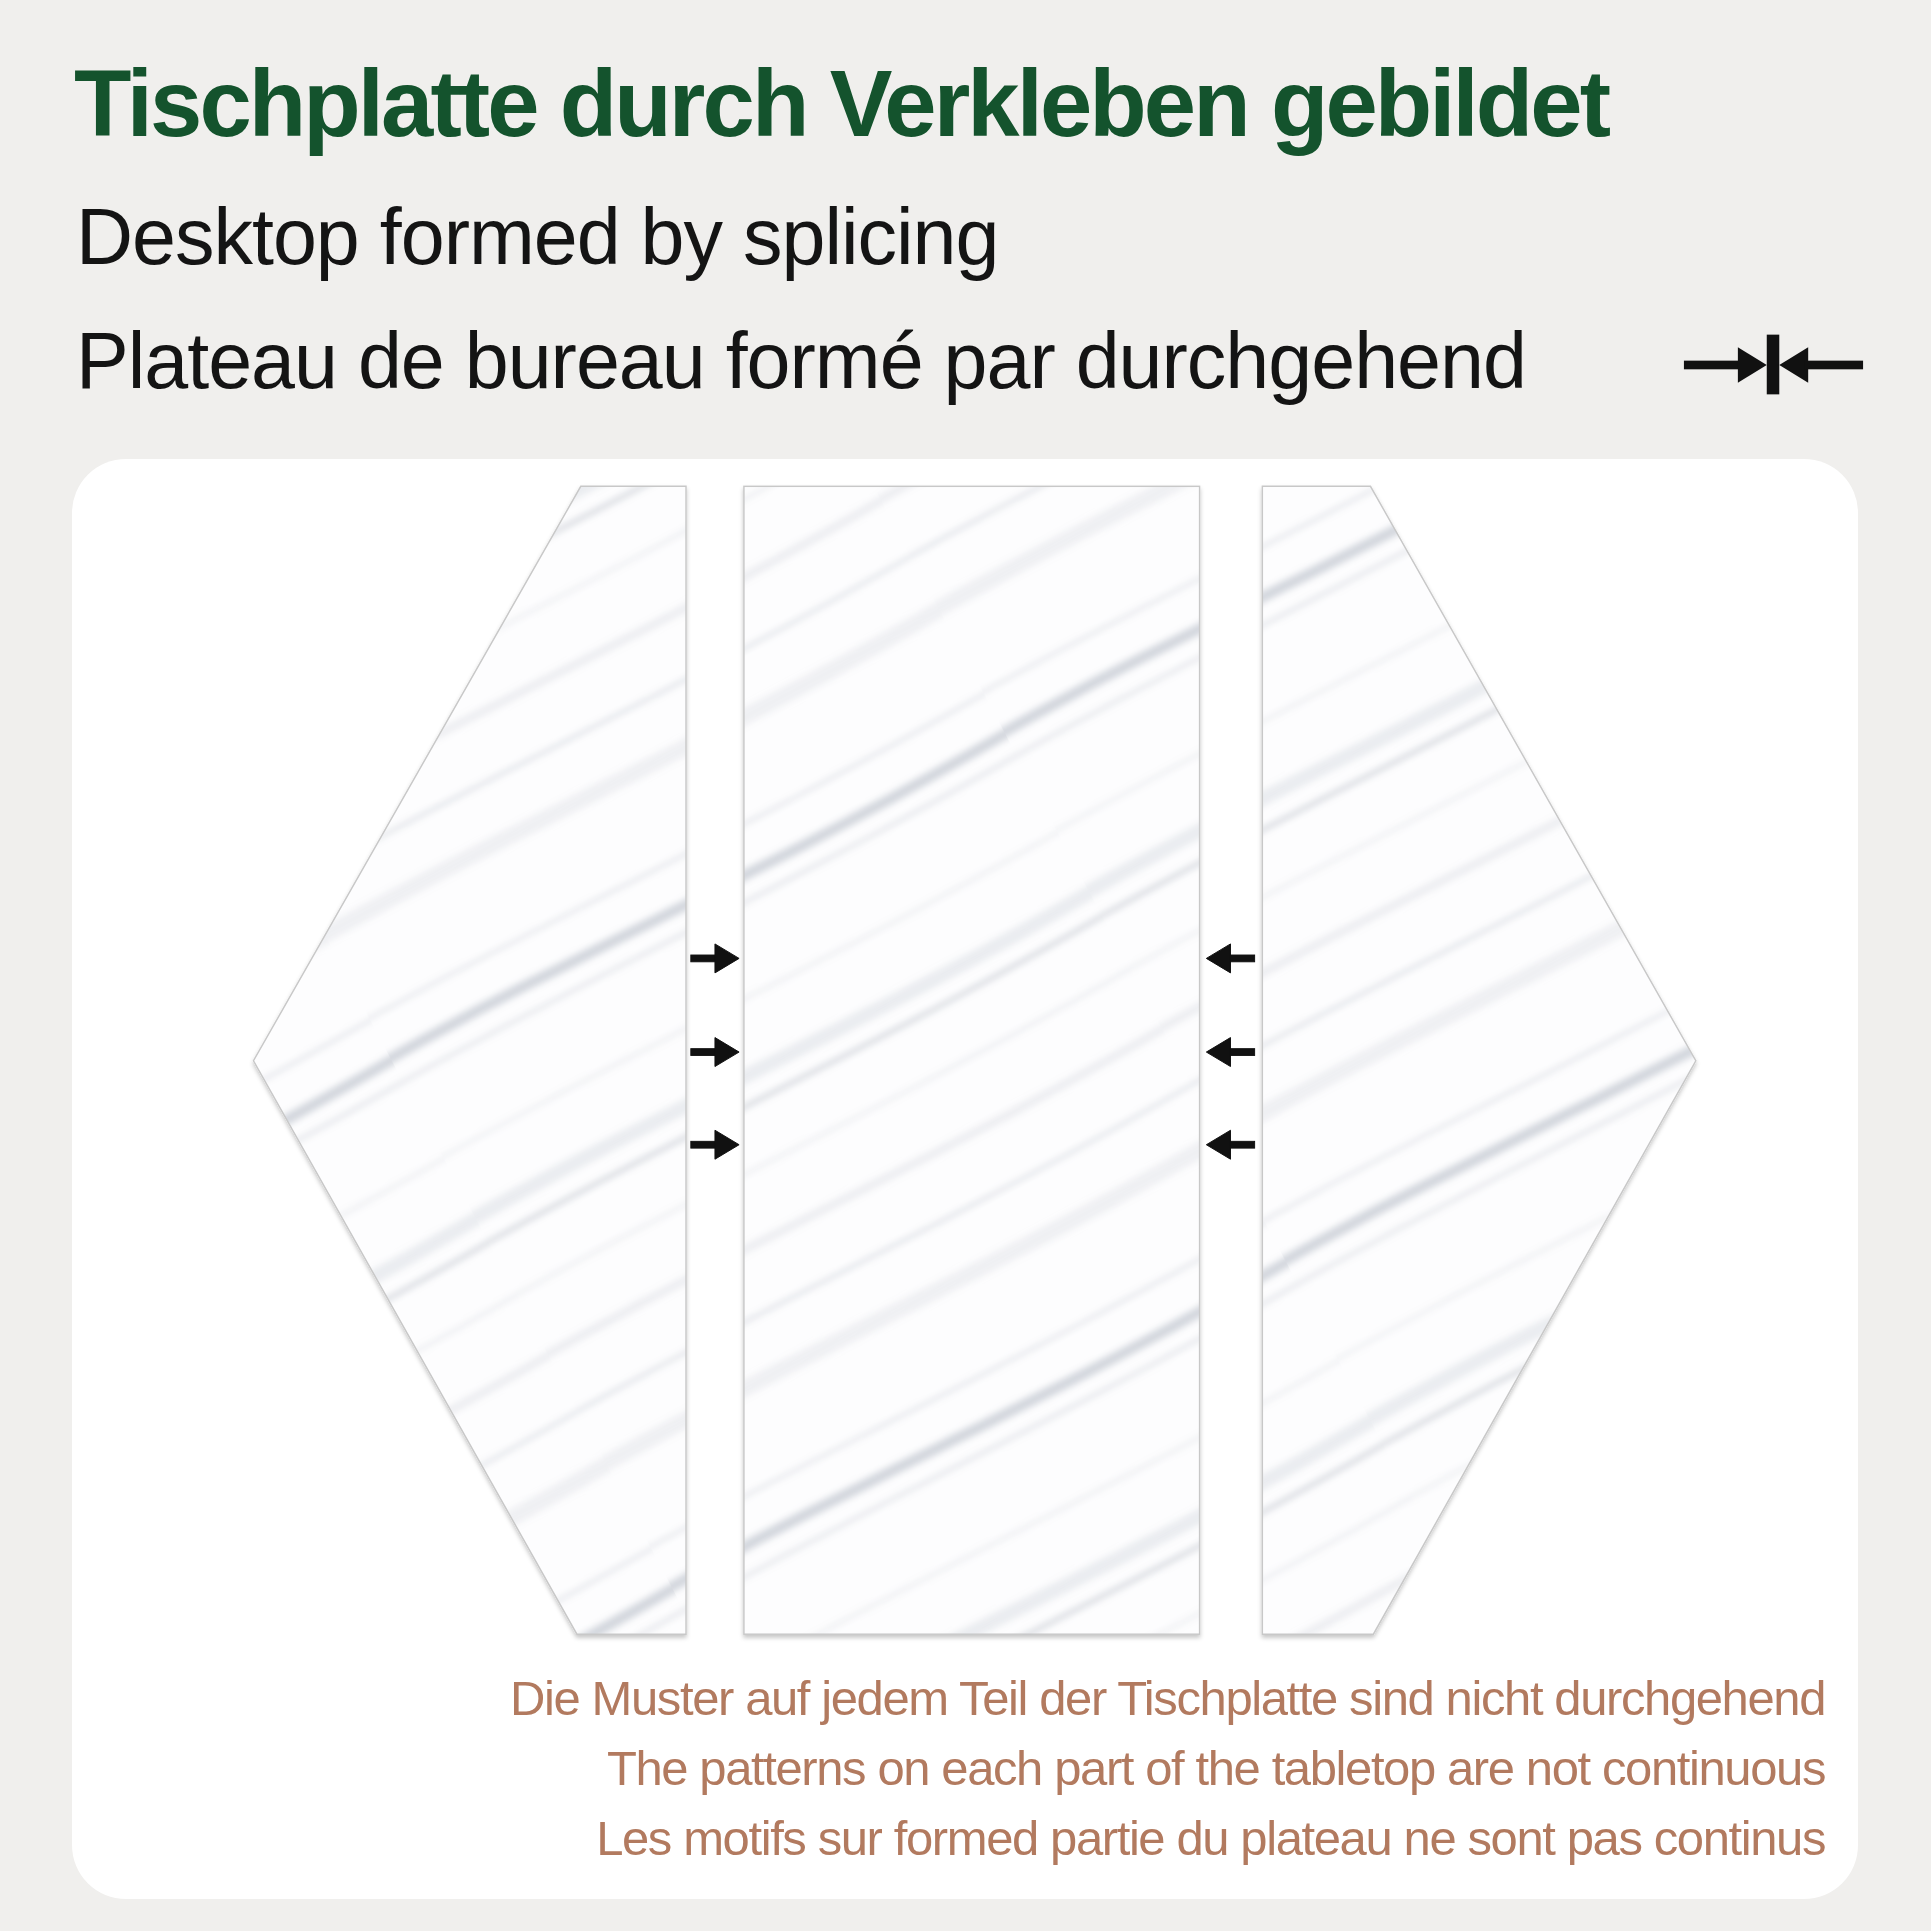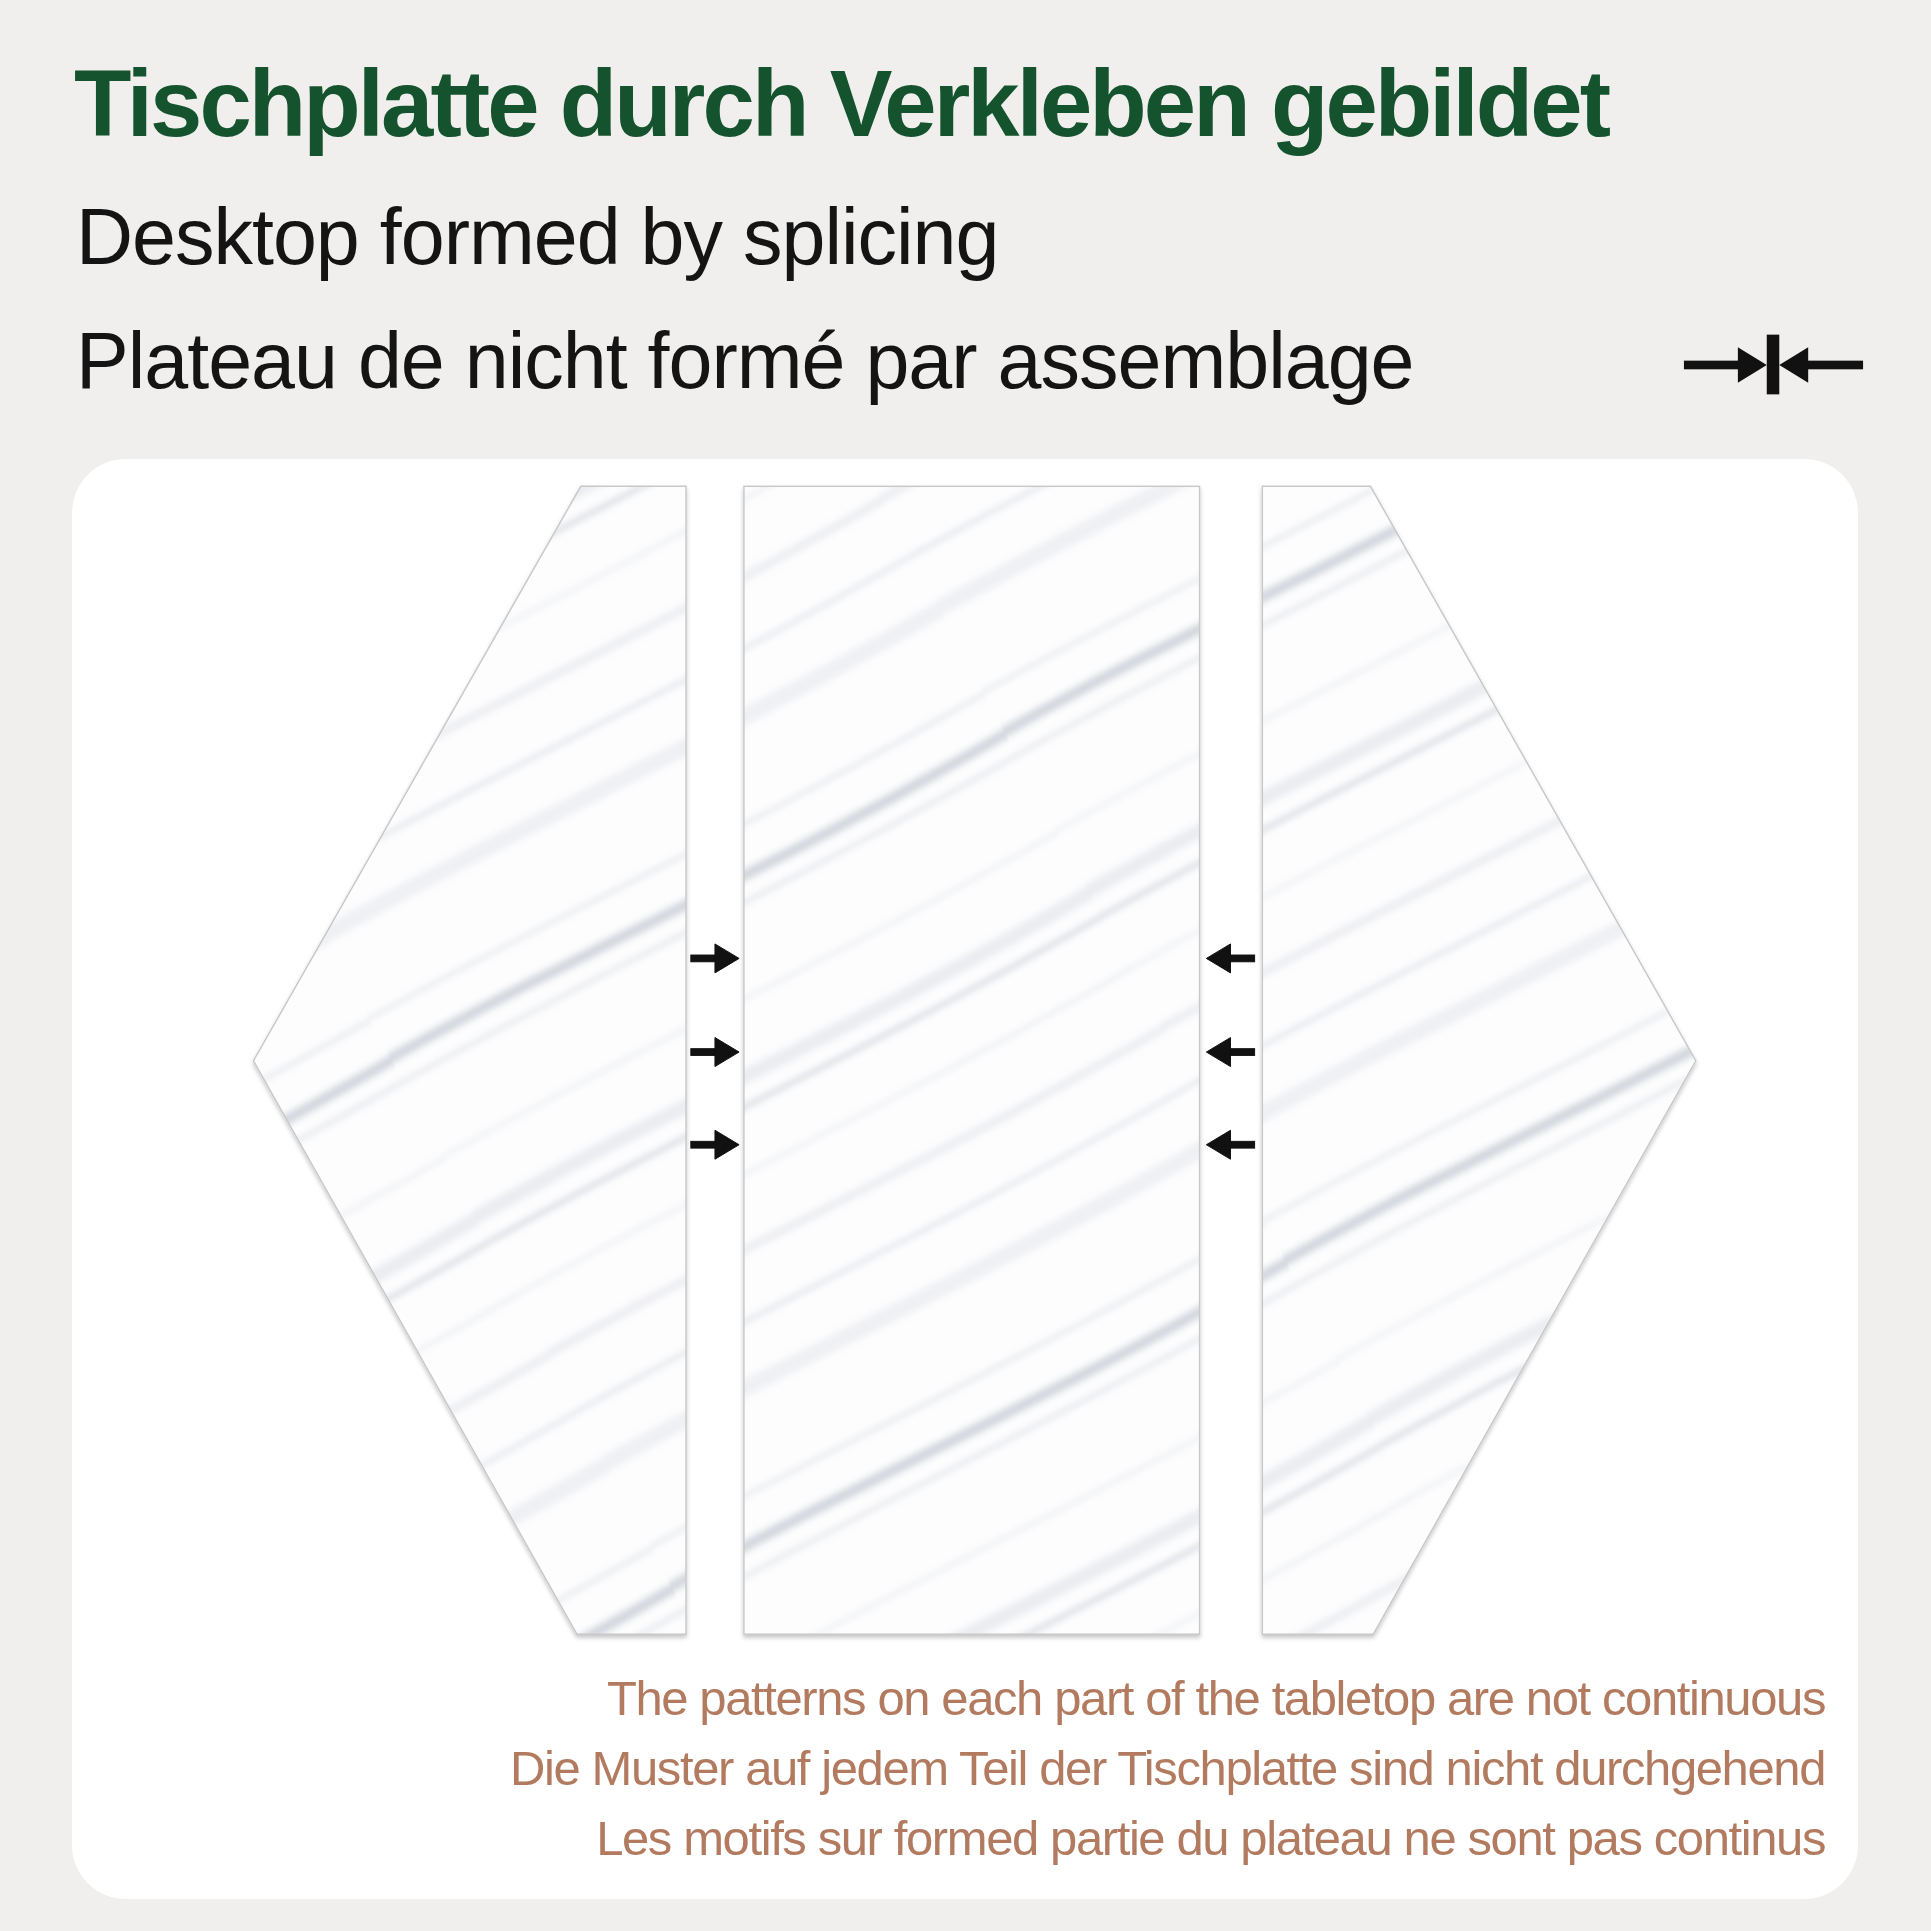--- a/index.html
+++ b/index.html
@@ -37,21 +37,21 @@
     text-align:right;
     font-size:49px;line-height:70px;letter-spacing:-1.4px;
     color:#b27a5f;white-space:nowrap;
   }
 </style>
 </head>
 <body>
 
 <div class="title-de">Tischplatte durch Verkleben gebildet</div>
 <div class="subtitle en">Desktop formed by splicing</div>
-<div class="subtitle fr">Plateau de nicht formé par assemblage</div>
+<div class="subtitle fr">Plateau de bureau formé par durchgehend</div>
 
 <svg class="splice-icon" viewBox="0 0 190 90" aria-hidden="true">
   <g fill="#111" stroke="none">
     <rect x="2" y="41" width="60" height="9"></rect>
     <polygon points="88,45.5 58,27 58,64"></polygon>
     <rect x="88" y="14" width="13" height="62"></rect>
     <polygon points="101,45.5 131,27 131,64"></polygon>
     <rect x="127" y="41" width="61" height="9"></rect>
   </g>
 </svg>
@@ -114,17 +114,17 @@
       </g>
       <g>
         <rect x="1195" y="706.5" width="30" height="7"></rect>
         <polygon points="1175,710 1200,695 1200,725"></polygon>
       </g>
     </g>
   </svg>
 </div>
 
 <div class="footnote">
+  <div>Die Muster auf jedem Teil der Tischplatte sind nicht durchgehend</div>
   <div>The patterns on each part of the tabletop are not continuous</div>
-  <div>Die Muster auf jedem Teil der Tischplatte sind nicht durchgehend</div>
   <div>Les motifs sur formed partie du plateau ne sont pas continus</div>
 </div>
 
 
 </body></html>

